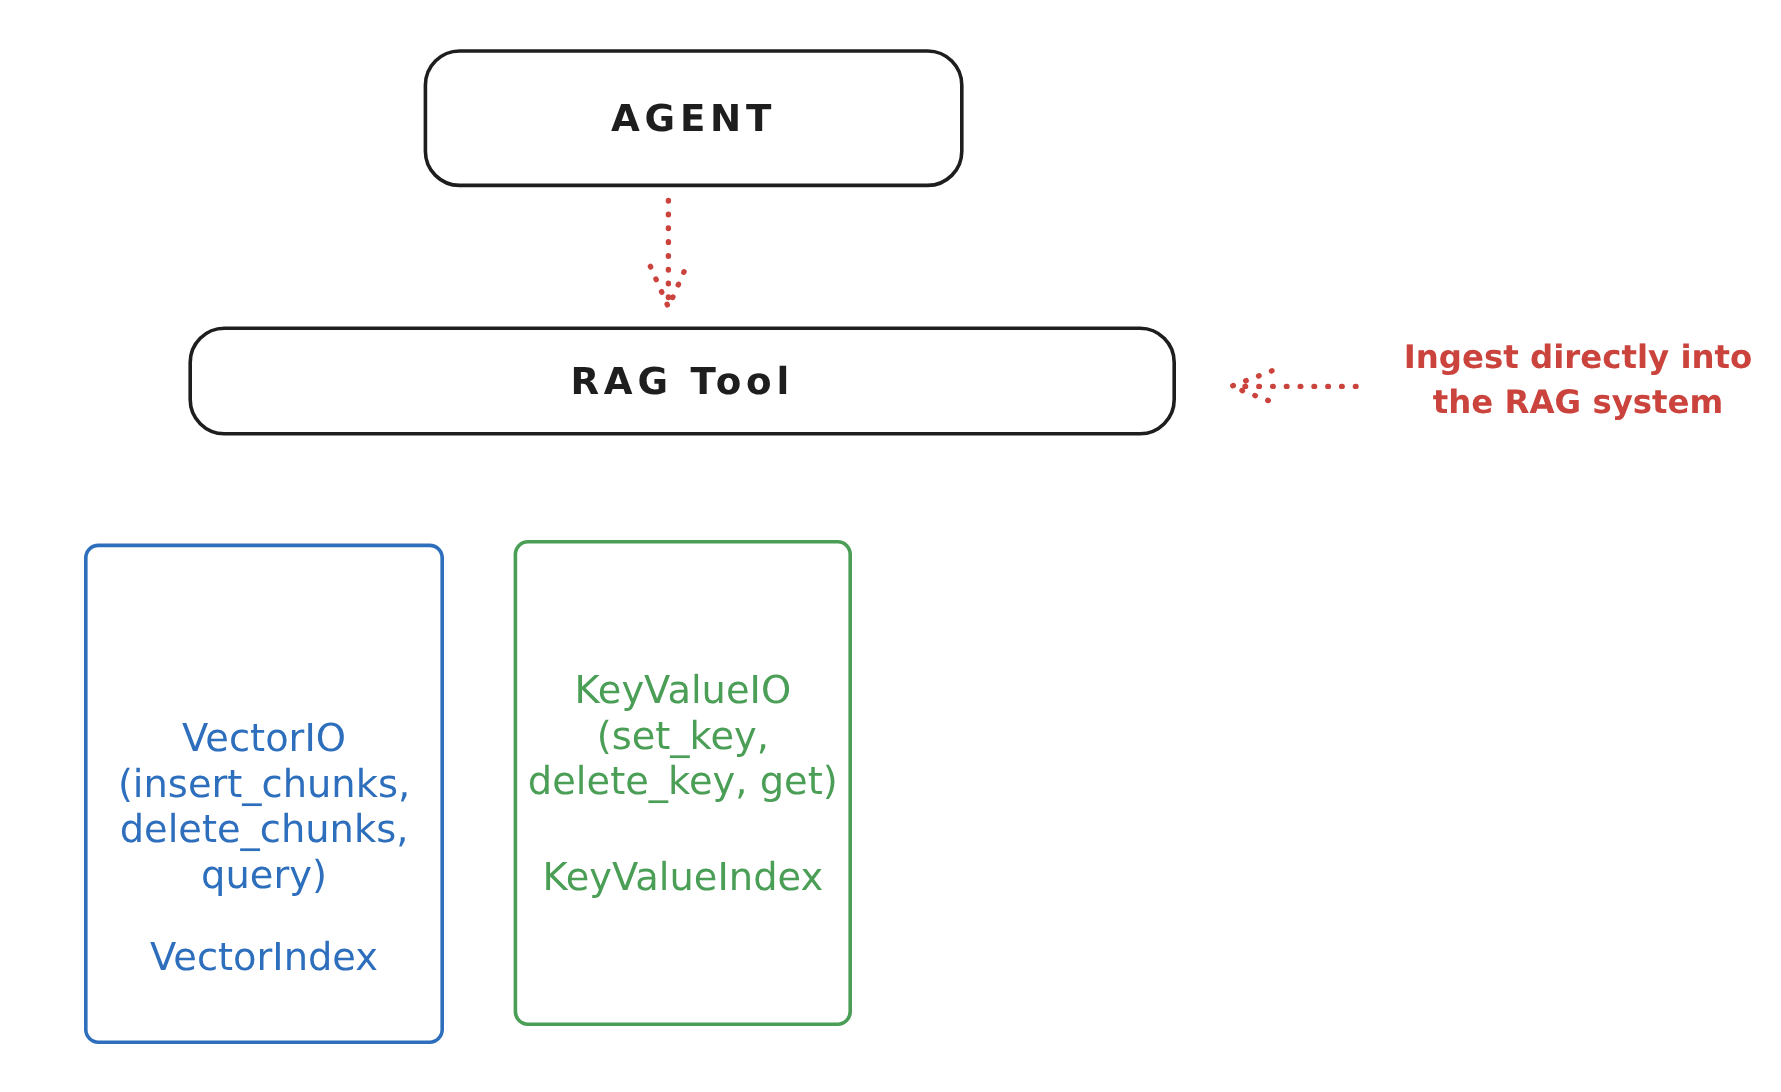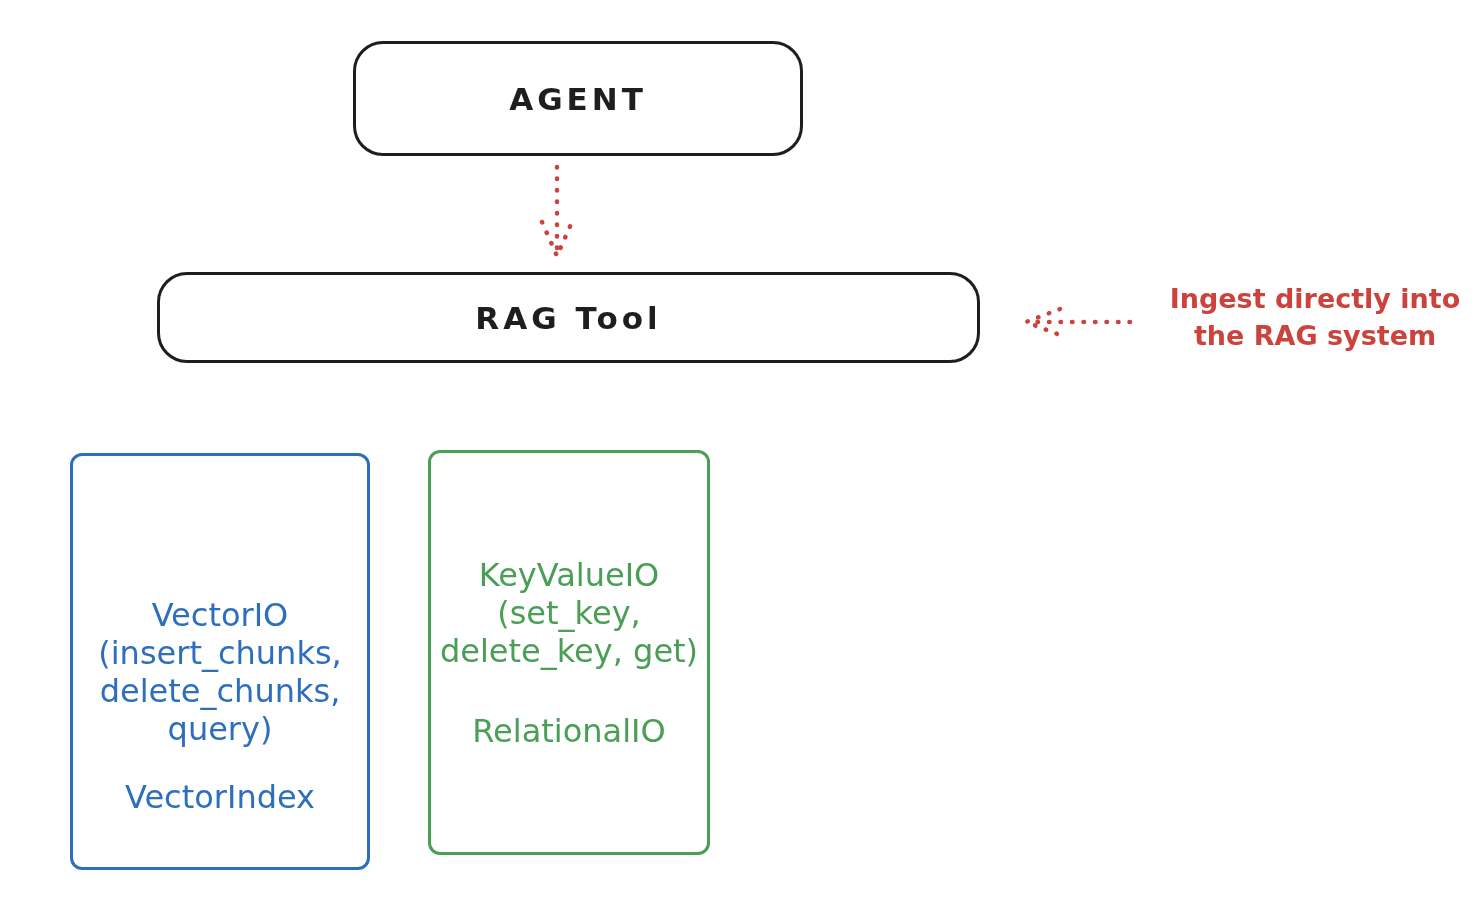--- a/index.html
+++ b/index.html
@@ -121,17 +121,17 @@
 (insert_chunks,
 delete_chunks,
 query)</div>
     <div class="io-index">VectorIndex</div>
   </div>
 
   <div class="box io keyvalue-box">
     <div class="io-body">KeyValueIO
 (set_key,
 delete_key, get)</div>
-    <div class="io-index">RelationalIO</div>
+    <div class="io-index">KeyValueIndex</div>
   </div>
 
 
 </div>
 
 </body></html>

